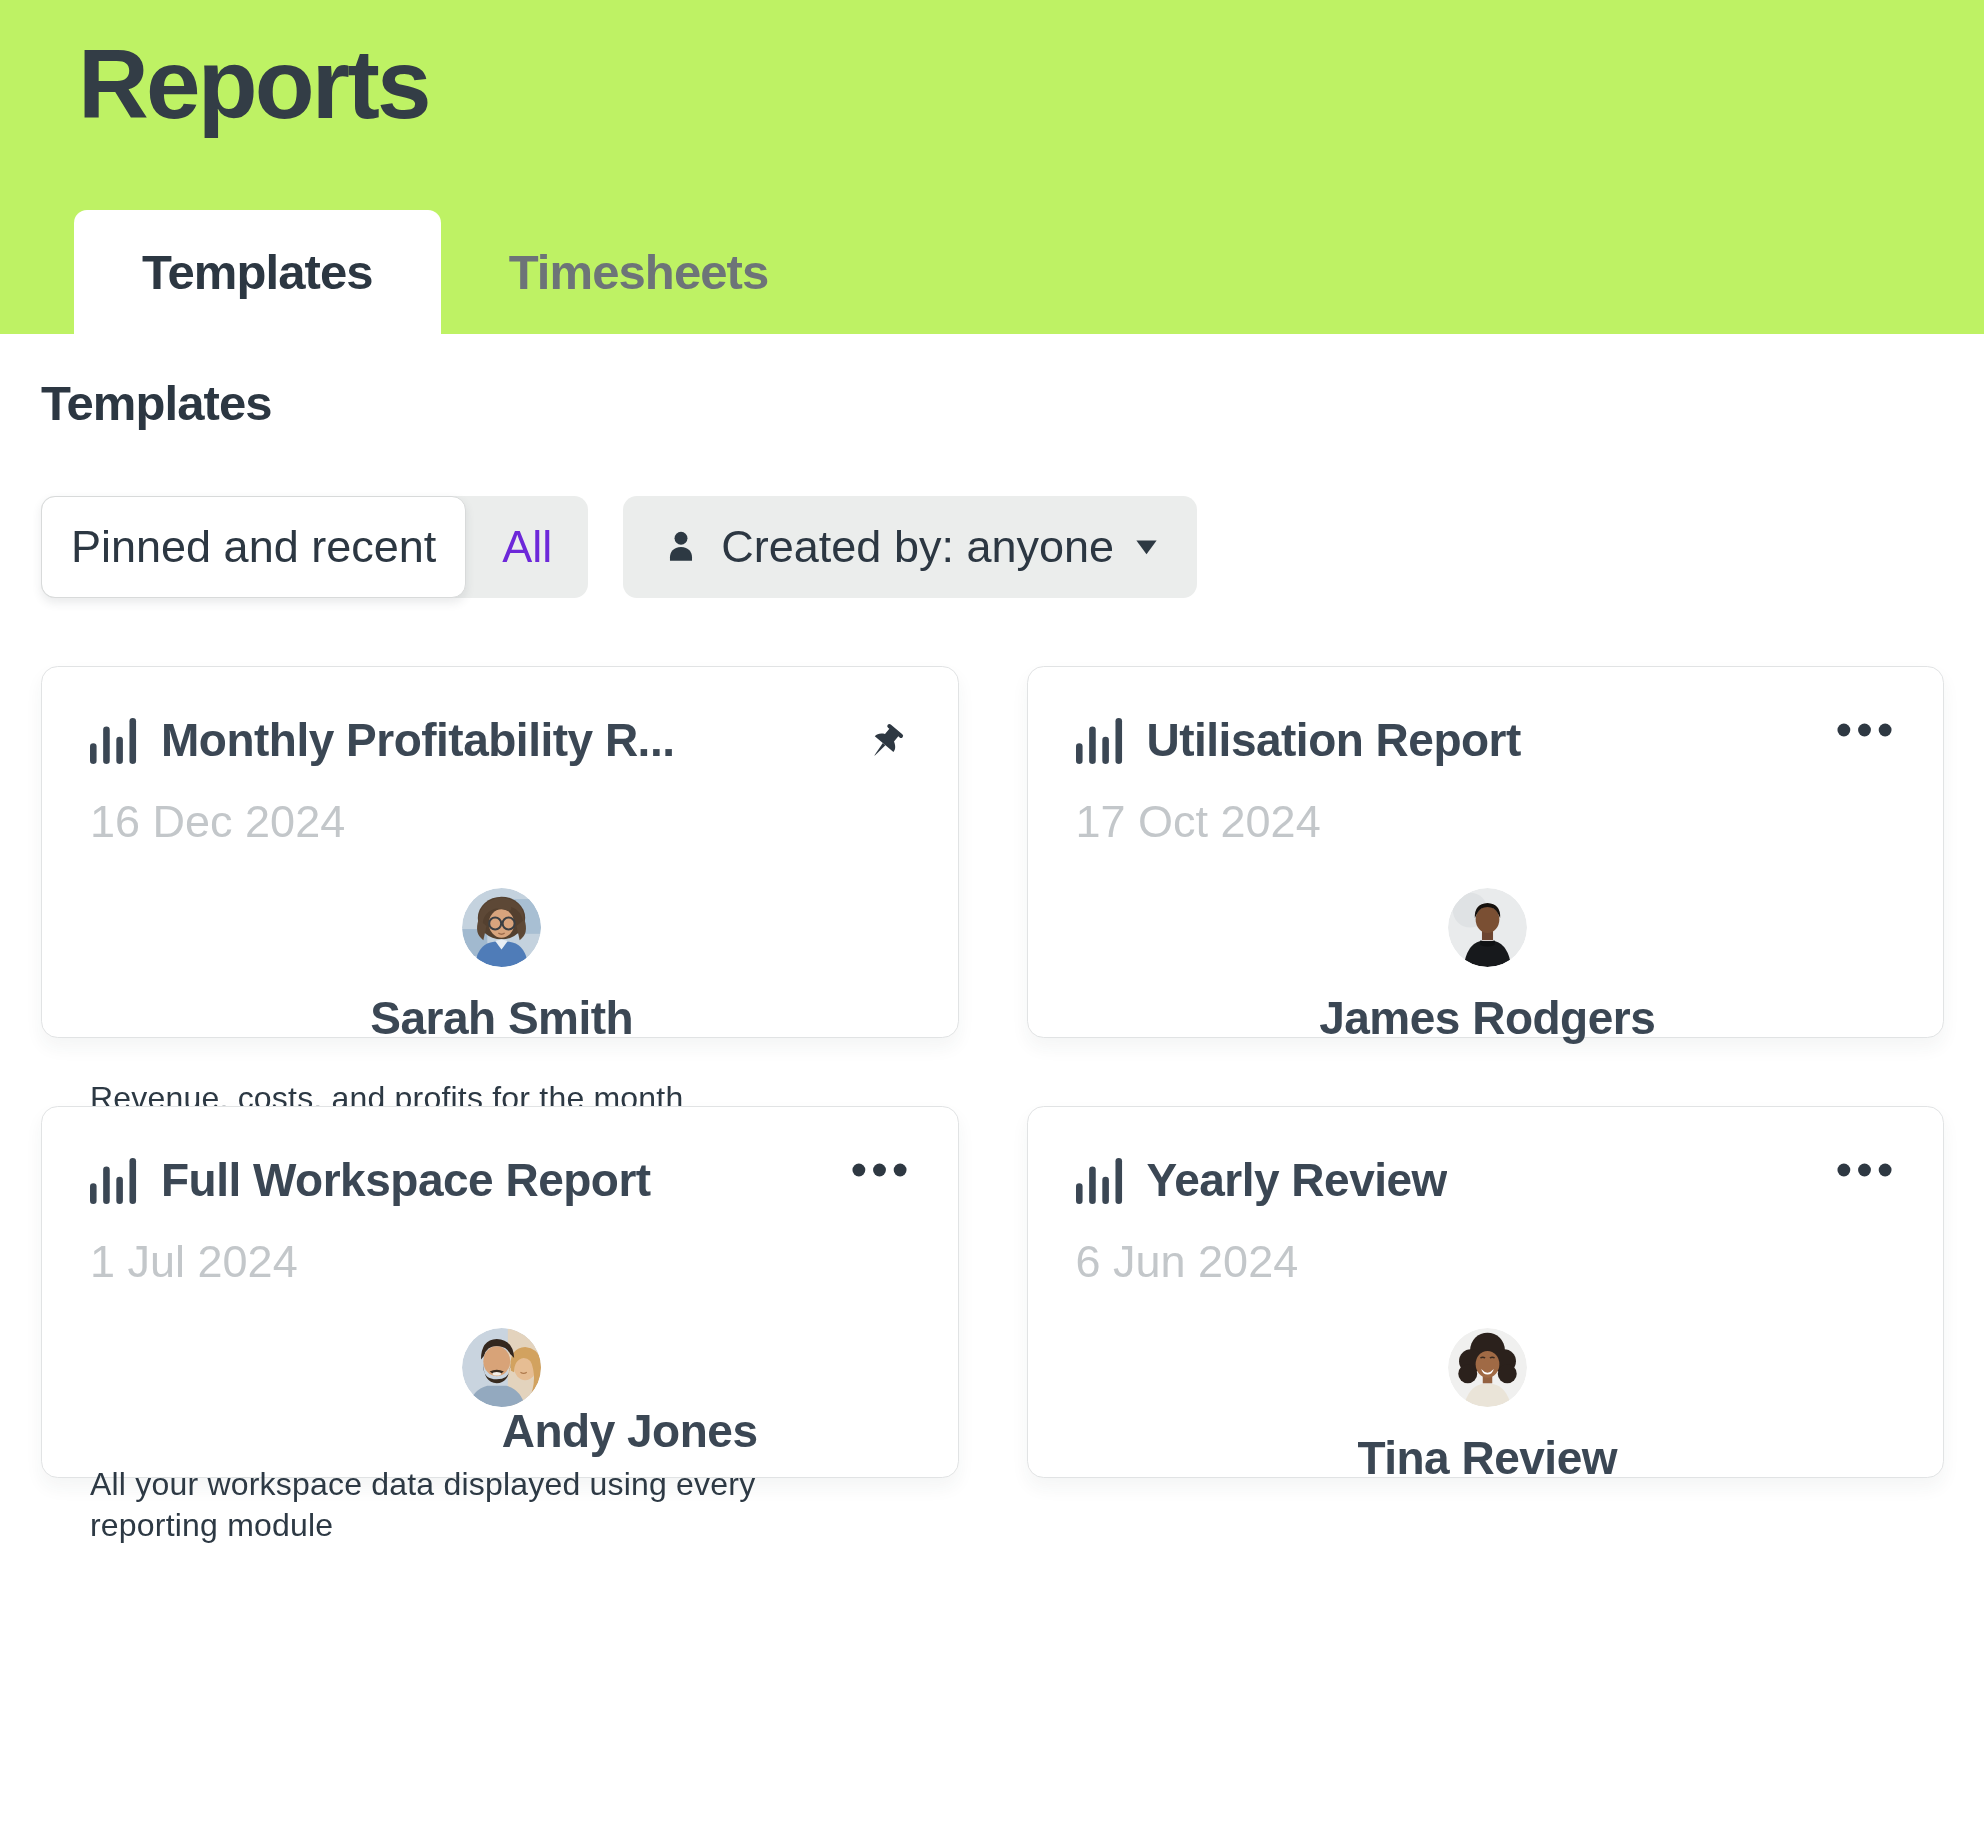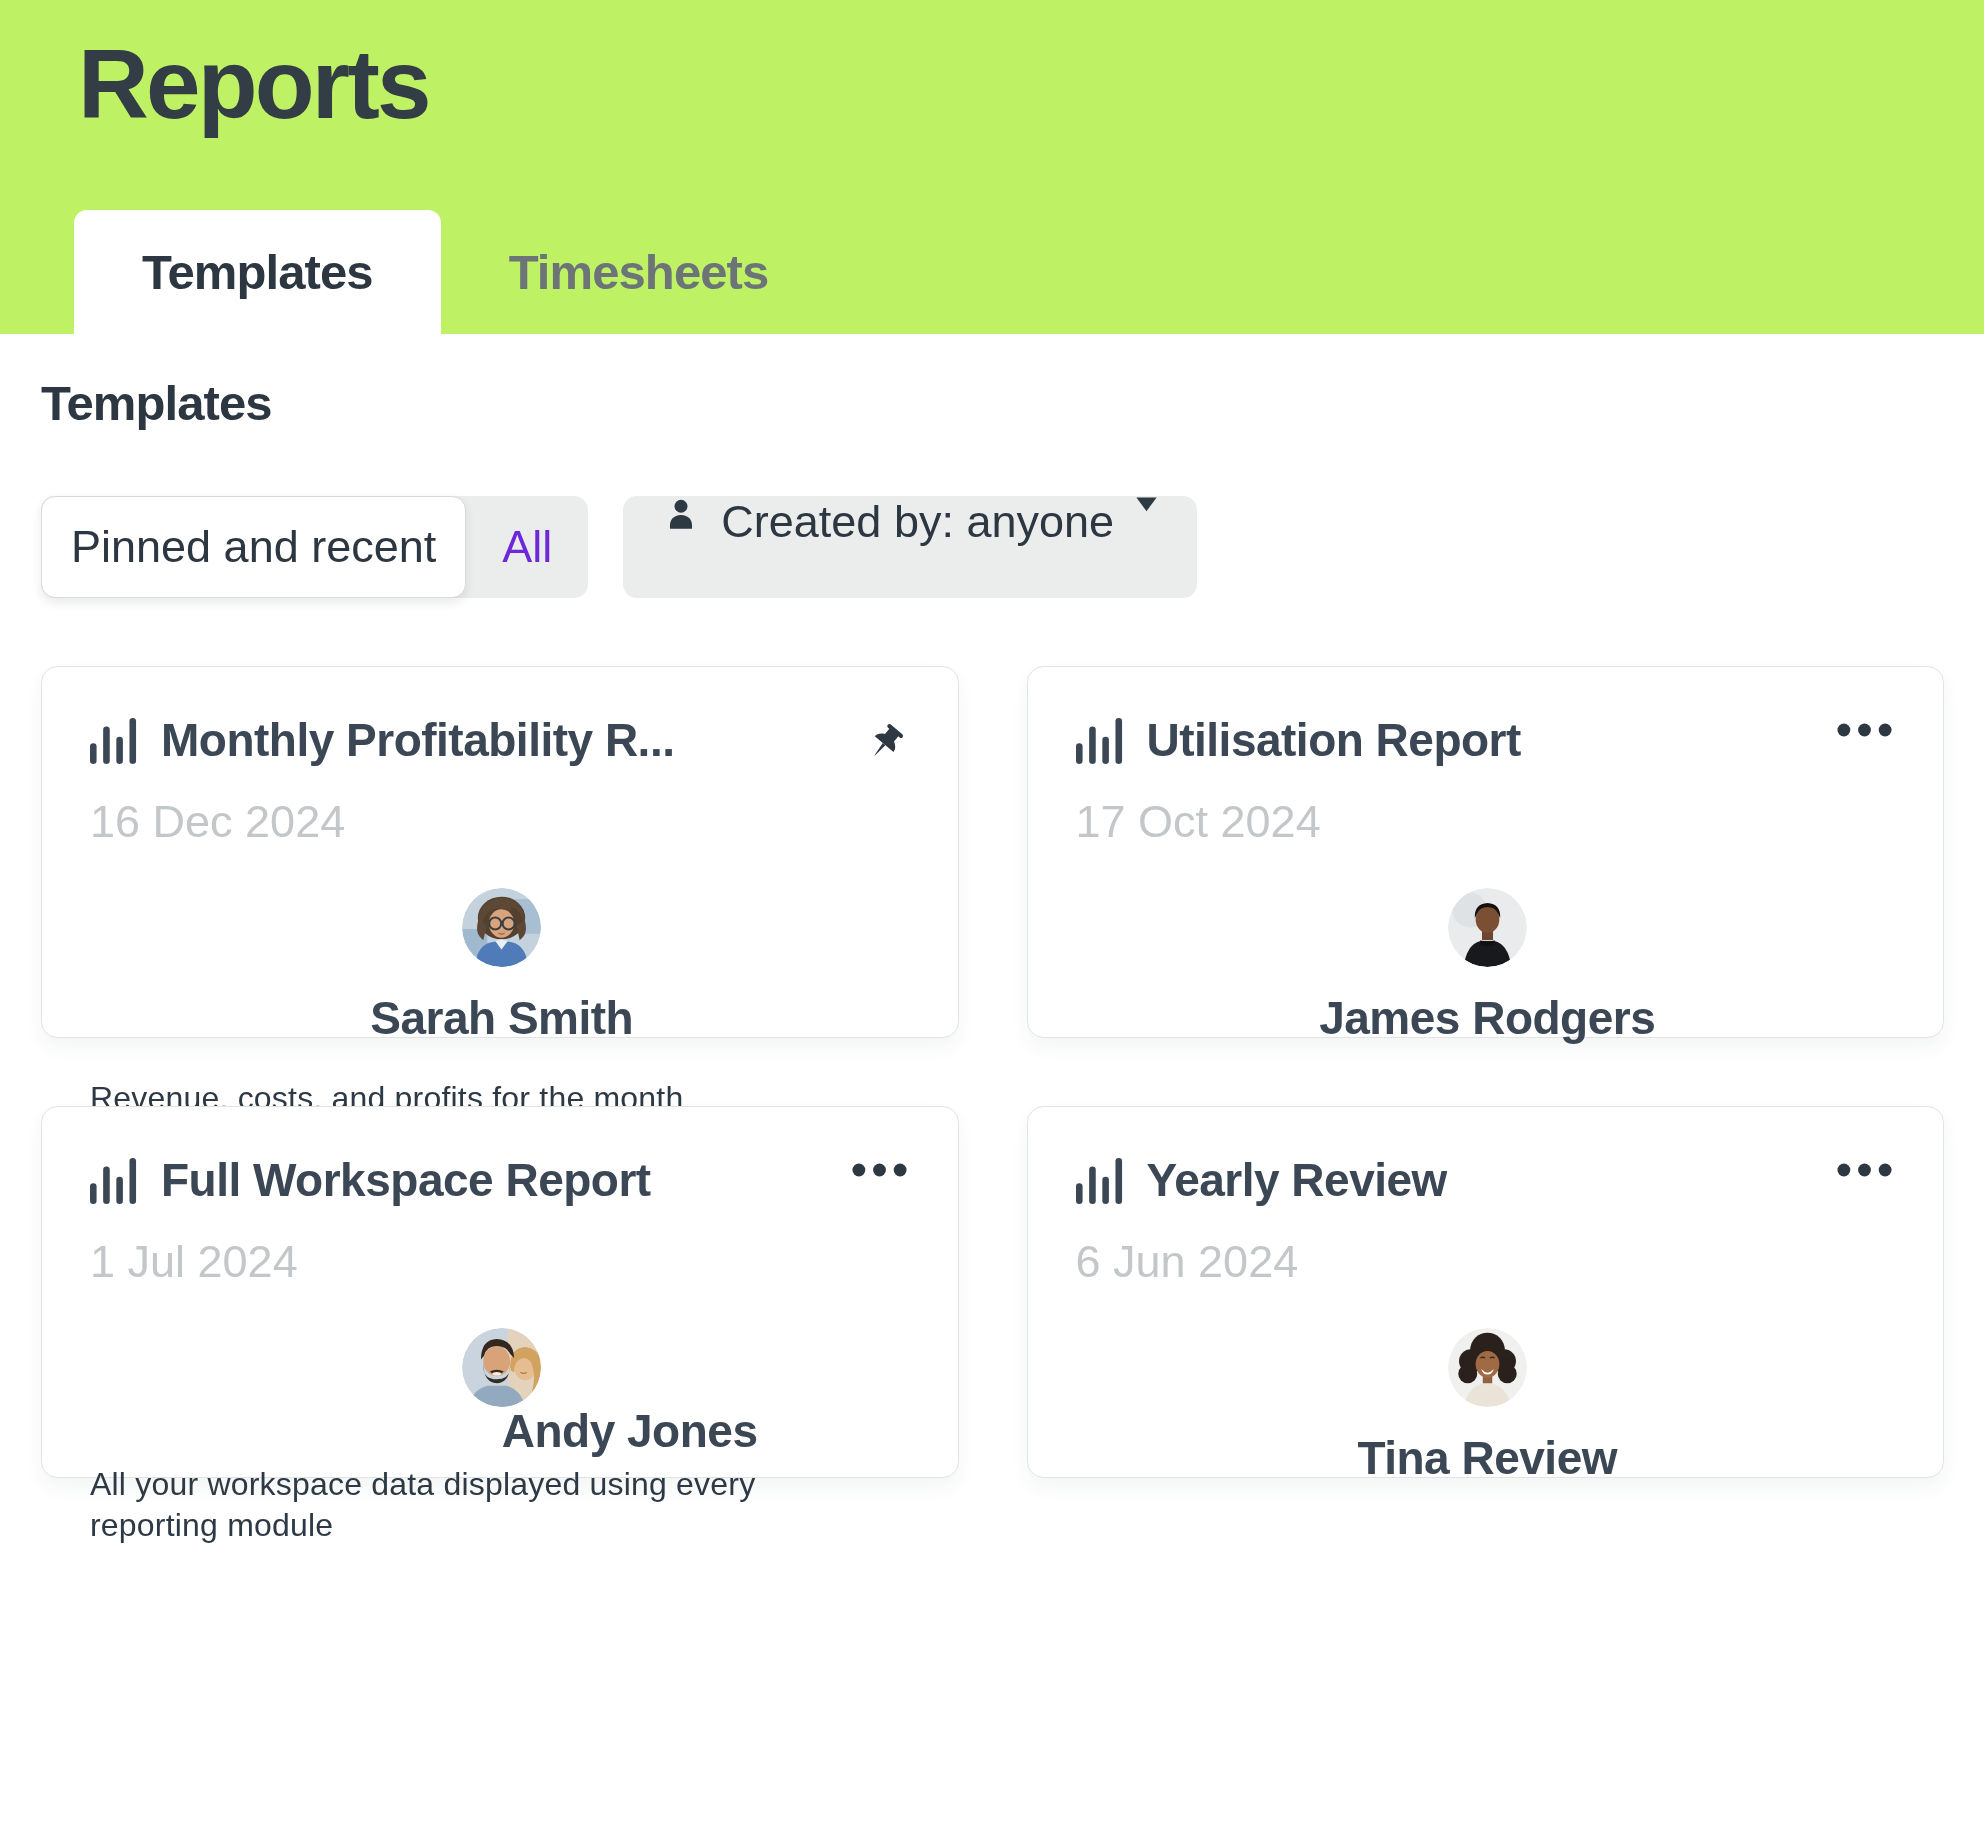--- a/index.html
+++ b/index.html
@@ -85,21 +85,21 @@
     border-radius: 14px;
     padding: 0 29px;
     color: #2c3742;
     box-shadow: 0 4.6px 10px rgba(50,60,70,0.10);
   }
   .segment.plain {
     padding: 0 36px;
     color: #6d28d9;
   }
   .created-by {
-    display: flex; align-items: flex-start;
+    display: flex; align-items: center;
     gap: 21px;
     background: #ebedec;
     border-radius: 14px;
     padding: 0 39px;
     font-size: 45px;
     font-weight: 500;
     color: #2c3742;
     cursor: pointer;
     white-space: nowrap;
   }

